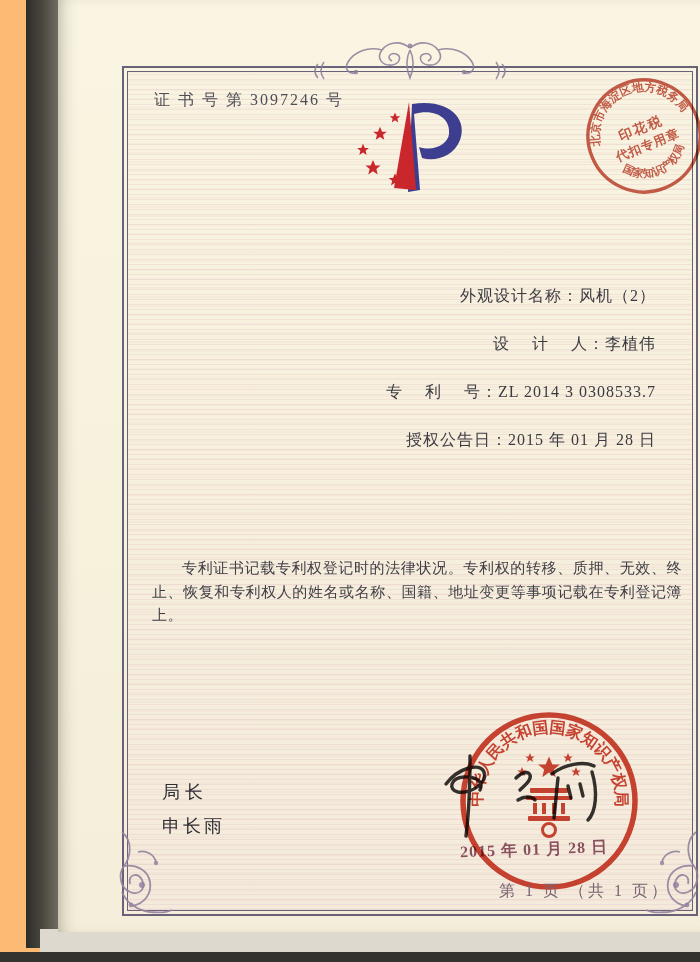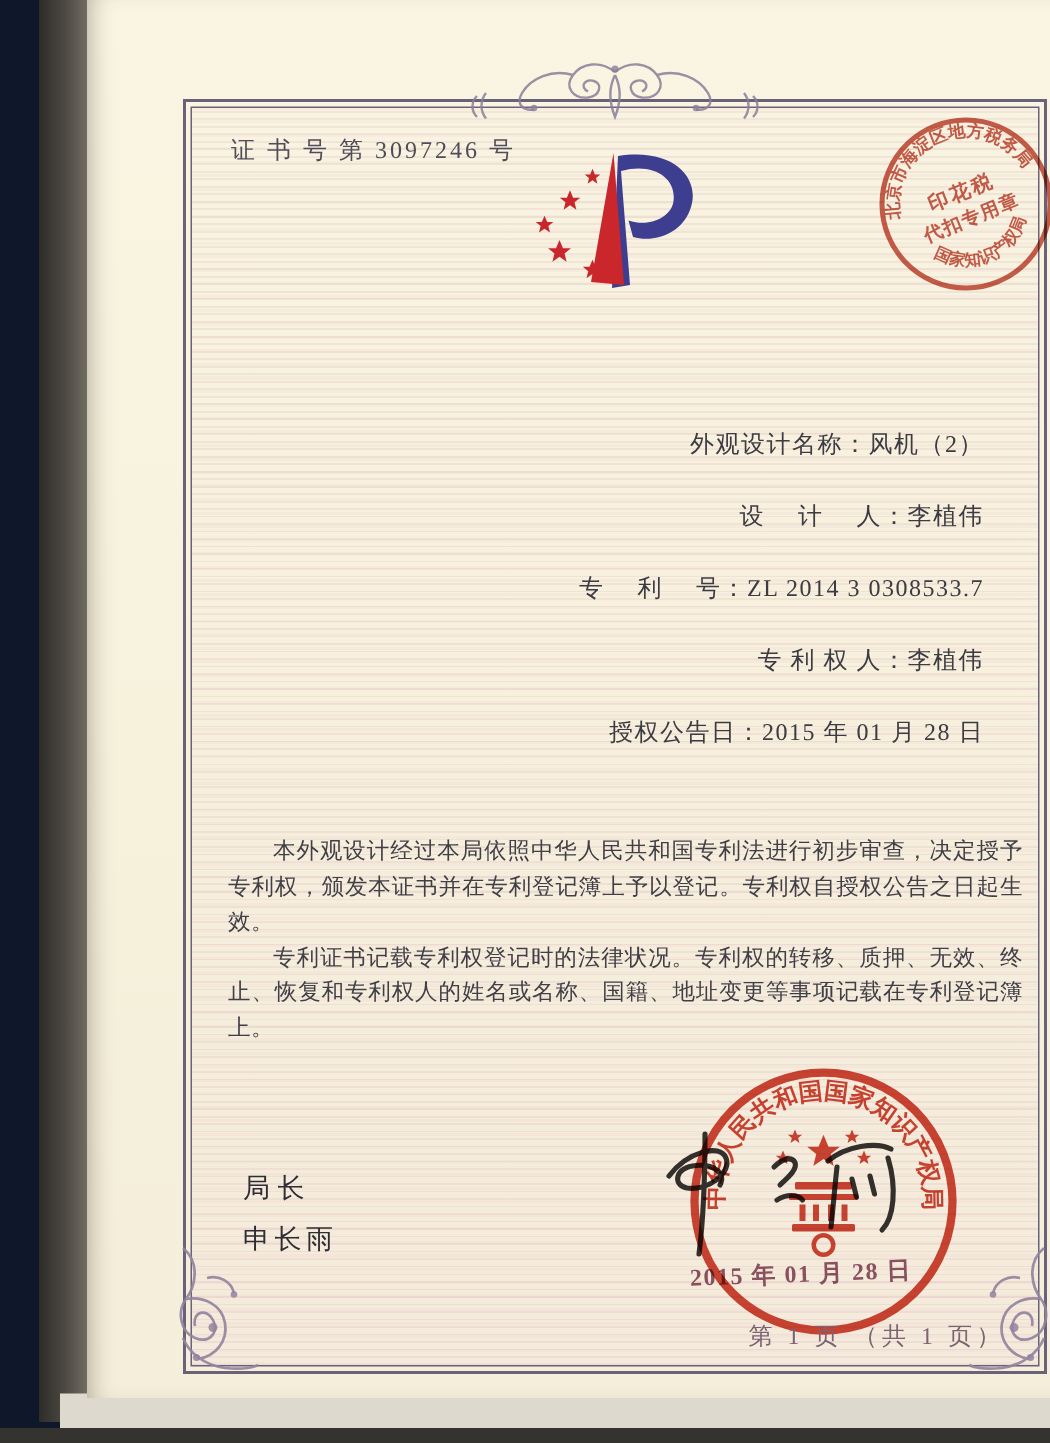--- a/index.html
+++ b/index.html
@@ -1,18 +1,18 @@
 <!DOCTYPE html>
 <html><head>
 <meta charset="utf-8">
 <style>
   * { margin:0; padding:0; box-sizing:border-box; }
   html,body { width:700px; height:962px; }
   body { font-family:"Liberation Serif","DejaVu Serif",serif; }
-  #stage { position:relative; width:700px; height:962px; background:#0f172a; overflow:hidden; }
+  #stage { position:relative; width:700px; height:962px; background:#fdba74; overflow:hidden; }
 
   
   .spine { position:absolute; left:26px; top:0; bottom:14px; width:36px;
            background:linear-gradient(90deg,#2e2c29 0%,#4a4740 45%,#7a756a 100%); }
   .bottom-light { position:absolute; left:40px; right:0; bottom:9px; height:24px; background:#ddd9cf; }
   .bottom-dark { position:absolute; left:0; right:0; bottom:0; height:10px; background:#35332f; }
 
   
   .page { position:absolute; left:58px; top:0; right:0; bottom:30px;
           background:linear-gradient(180deg,#f9f5e2 0%,#f7f2dc 55%,#f4eeda 100%);
@@ -140,26 +140,24 @@
         <use href="#lstar" transform="translate(27,74) scale(.8)"></use>
         <use href="#lstar" transform="translate(49,86) scale(.68)"></use>
       </g>
     </svg>
 
 
     <div class="fields">
       <div class="field"><span class="lbl">外观设计名称：</span><span>风机（2）</span></div>
       <div class="field"><span class="lbl">设　 计　 人：</span><span>李植伟</span></div>
       <div class="field"><span class="lbl">专　 利　 号：</span><span>ZL 2014 3 0308533.7</span></div>
-      <div class="field"><span class="lbl">专 利 权 人：</span><span>李植伟</span></div>
       <div class="field"><span class="lbl">授权公告日：</span><span>2015 年 01 月 28 日</span></div>
     </div>
 
     <div class="paras">
-      <p>本外观设计经过本局依照中华人民共和国专利法进行初步审查，决定授予专利权，颁发本证书并在专利登记簿上予以登记。专利权自授权公告之日起生效。</p>
       <p>专利证书记载专利权登记时的法律状况。专利权的转移、质押、无效、终止、恢复和专利权人的姓名或名称、国籍、地址变更等事项记载在专利登记簿上。</p>
     </div>
 
     <div class="officer-title">局长</div>
     <div class="officer-name">申长雨</div>
 
     <svg class="signature" width="184" height="104" viewBox="0 0 184 104">
       <g stroke="#332f2a" fill="none" stroke-width="3.4" stroke-linecap="round" stroke-linejoin="round">
         <path d="M22,34 C34,18 56,12 60,22 C64,32 48,44 34,42 C24,40 26,28 40,27 C52,26 60,32 56,40"></path>
         <path d="M46,6 C46,30 45,62 42,86"></path>

